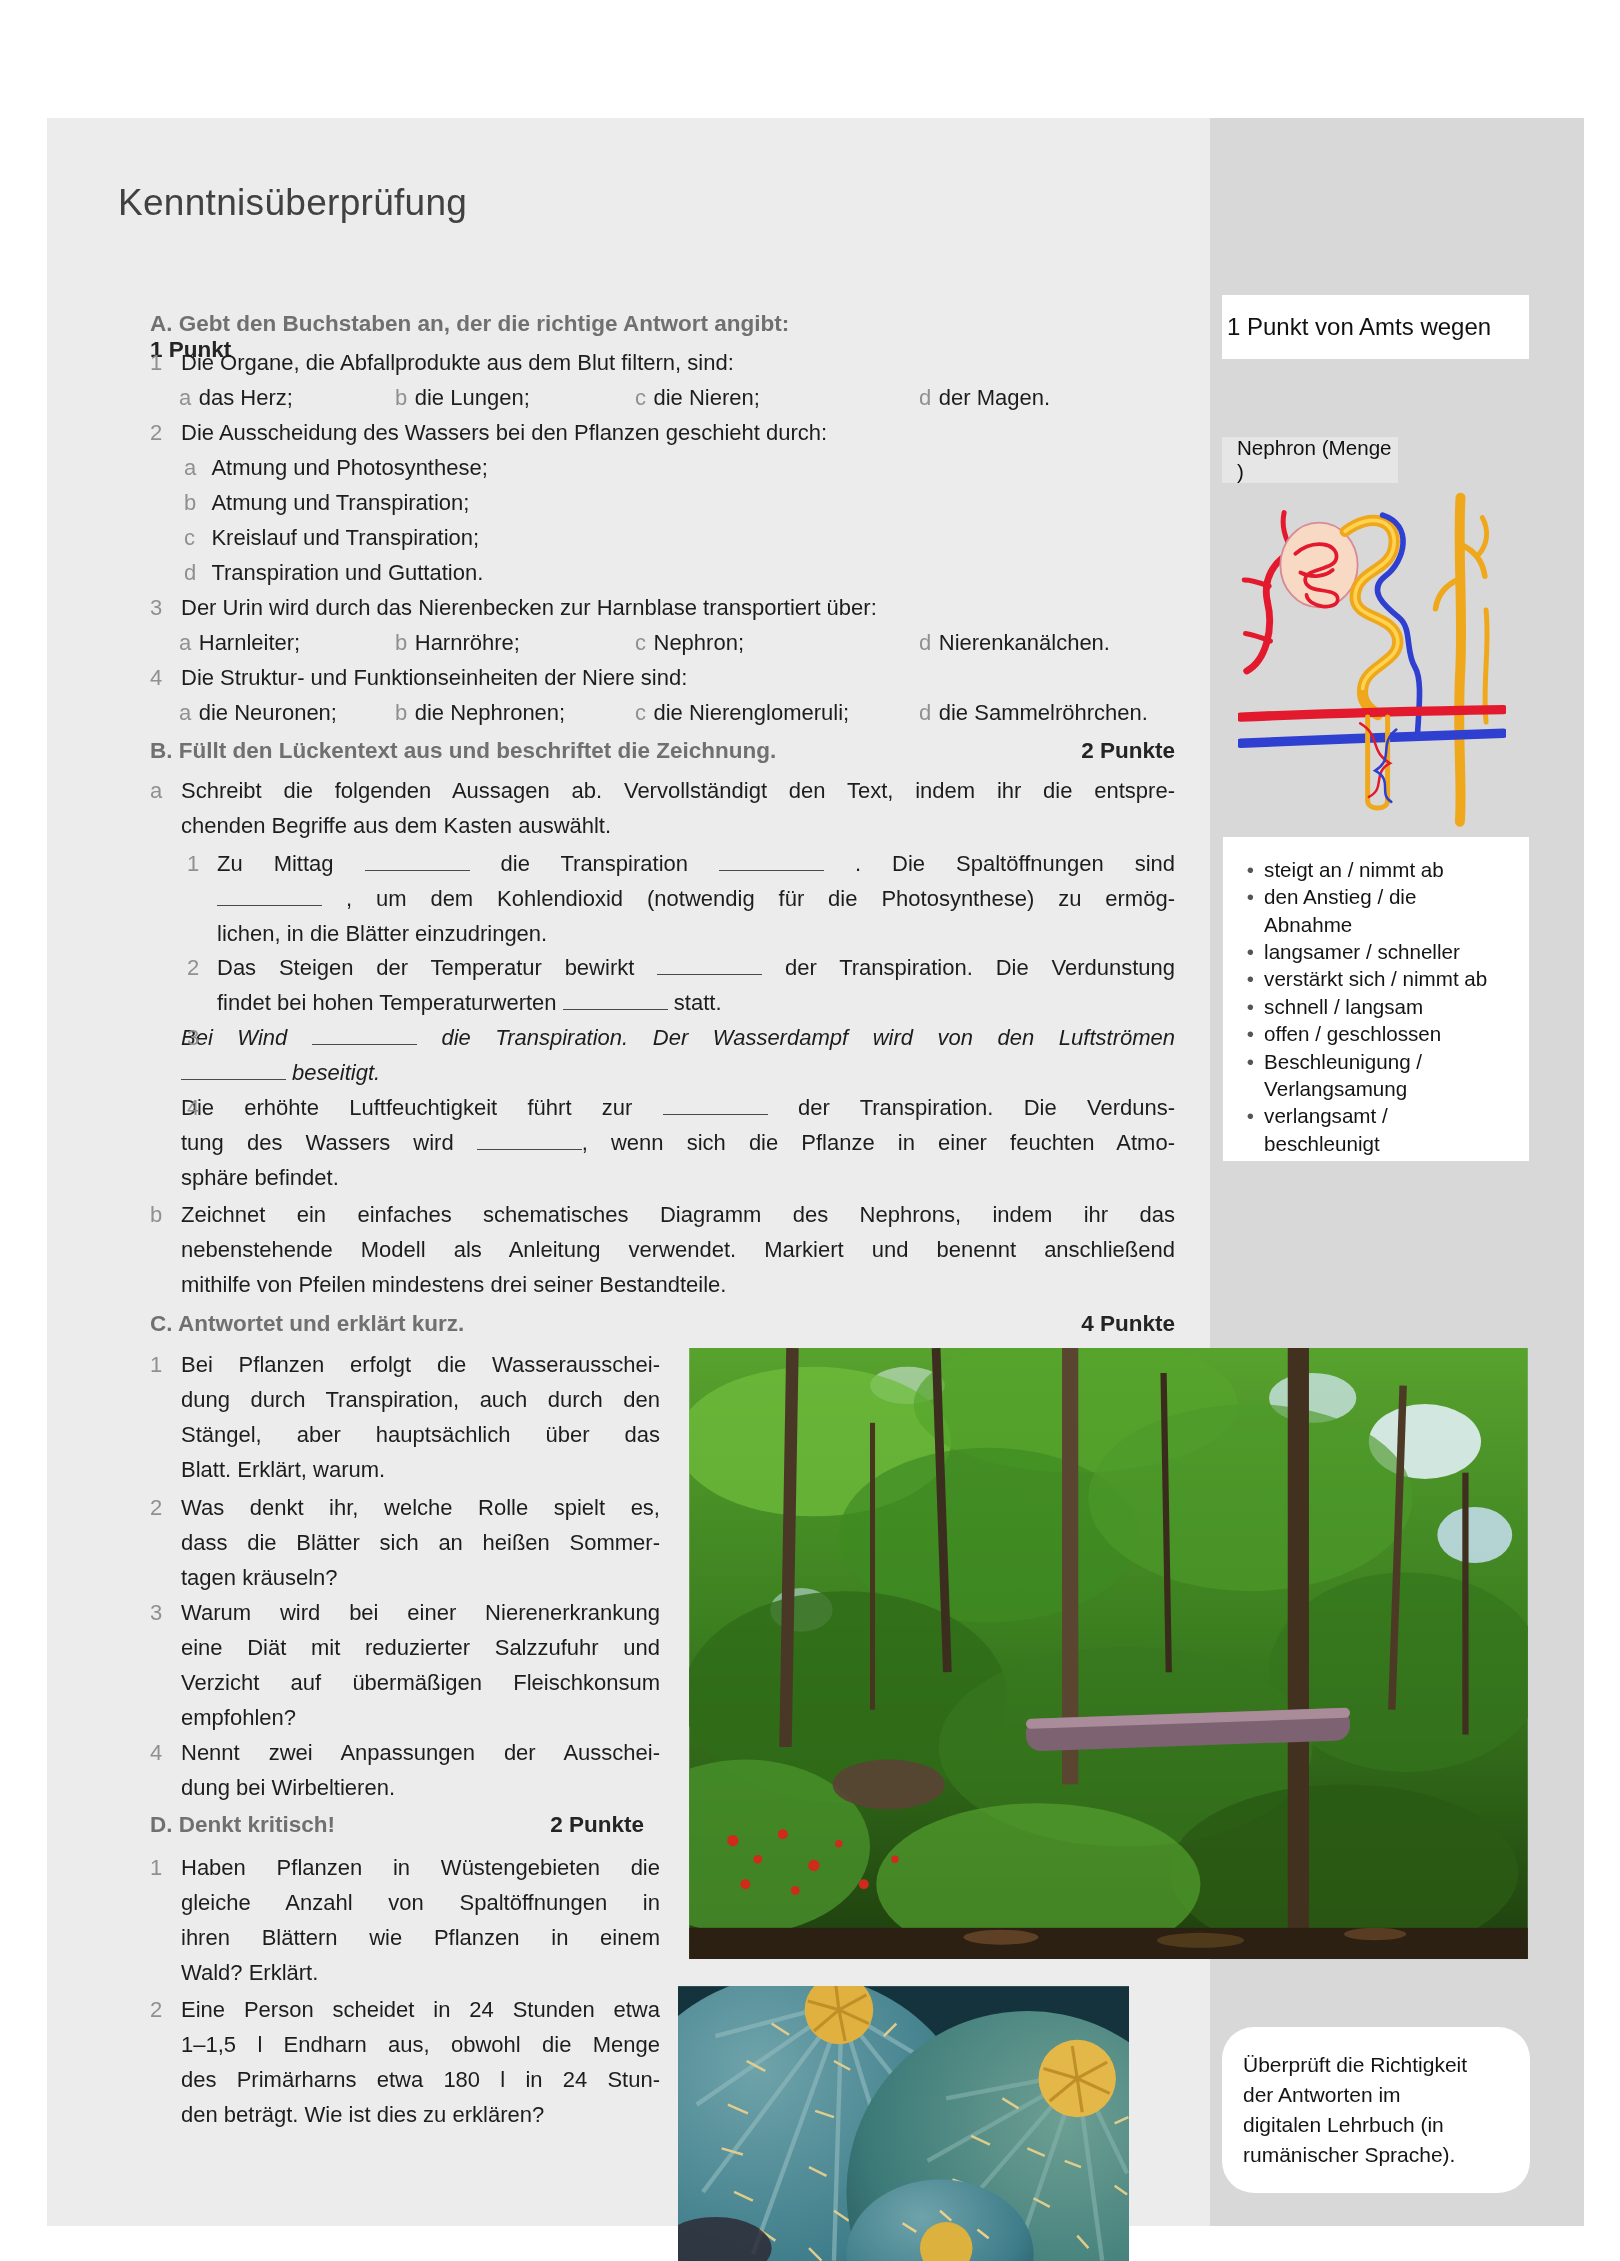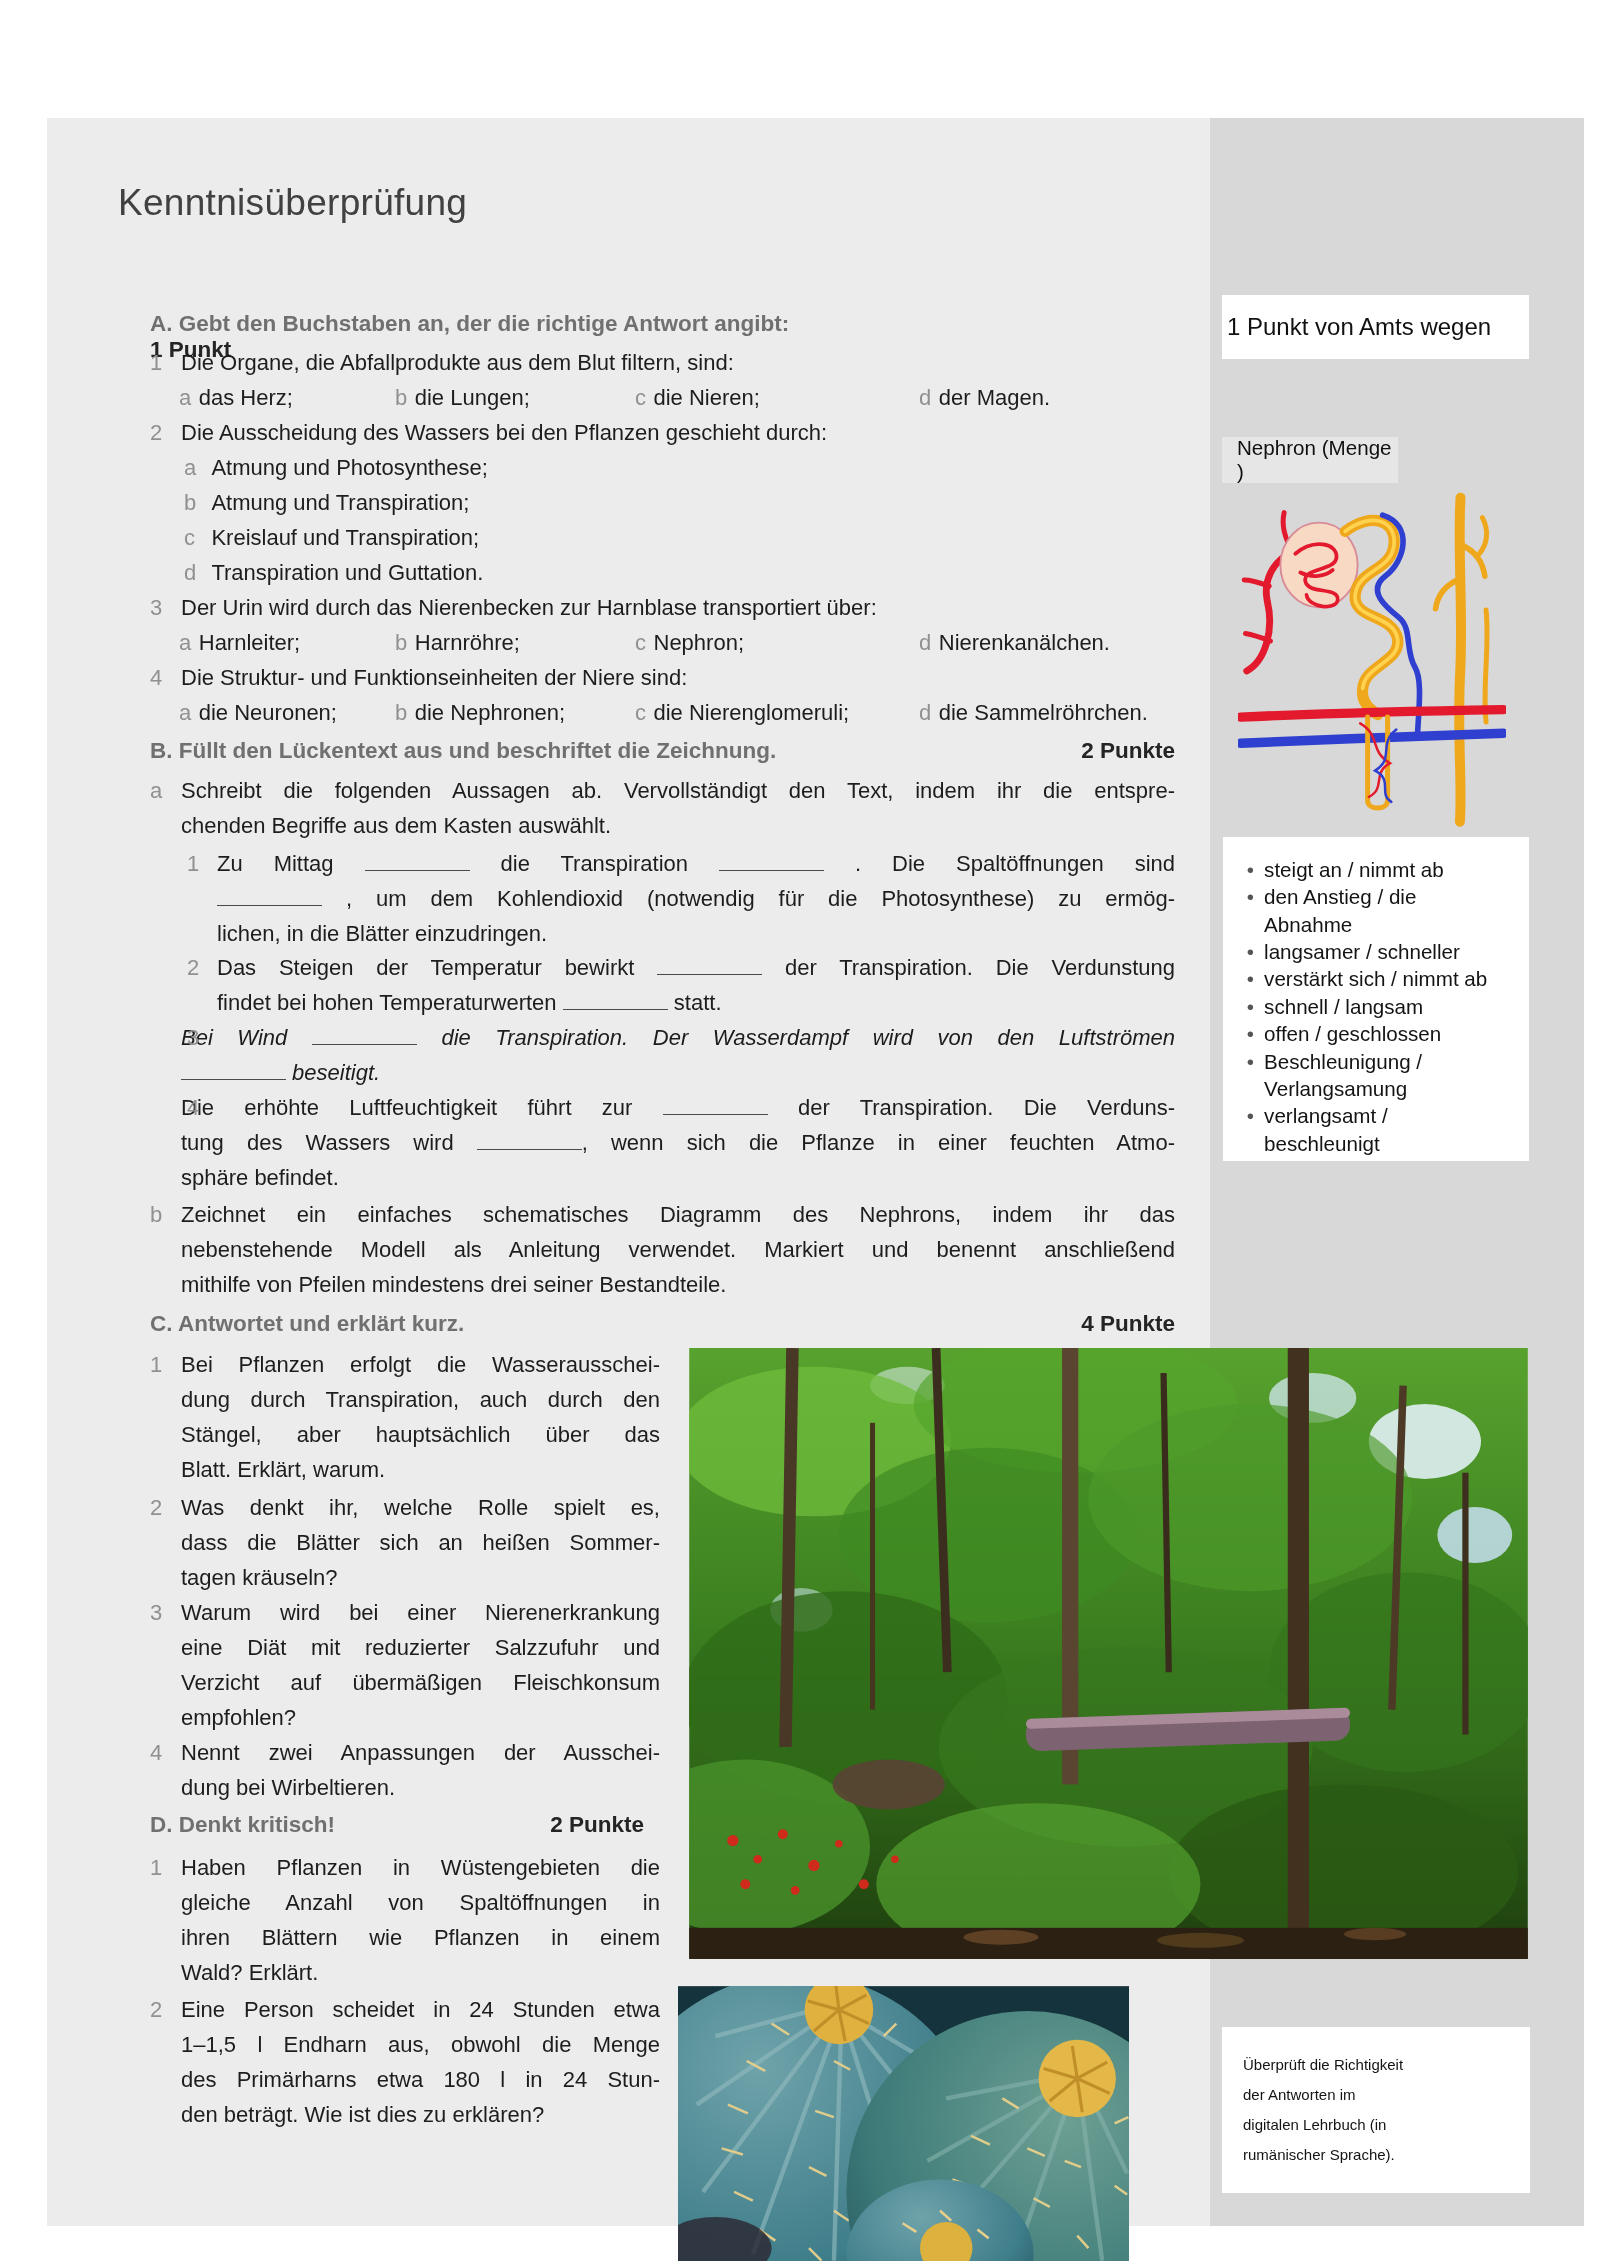--- a/index.html
+++ b/index.html
@@ -29,21 +29,21 @@
   .stackopt .optm{display:inline-block;width:27.4px;margin-right:0;}
   .jl{text-align:justify;text-align-last:justify;}
   .blank{display:inline-block;width:105px;height:1em;border-bottom:1.2px solid #4a4a4a;vertical-align:baseline;}
   
   .sbox{position:absolute;background:#ffffff;color:#111111;}
   #official-box{left:1222px;top:295px;width:307px;height:64px;display:flex;align-items:center;padding-left:5px;box-sizing:border-box;font-size:24px;}
   #model-label{position:absolute;left:1222px;top:437px;width:176px;height:46px;background:#e6e6e6;display:flex;align-items:center;padding-left:15px;box-sizing:border-box;font-size:20.6px;color:#111;}
   #wordbank{left:1223px;top:837px;width:306px;height:324px;box-sizing:border-box;padding:18.7px 12.5px 0 13.7px;font-size:20.6px;line-height:27.4px;color:#141414;}
   .wb-item{display:flex;}
   .wb-bullet{width:27.4px;color:#555;flex:none;text-align:center;}
-  #check-note{left:1222px;top:2027px;width:308px;height:166px;box-sizing:border-box;padding:22.5px 12.5px 0 21px;font-size:15px;line-height:30px;color:#141414;}
+  #check-note{left:1222px;top:2027px;width:308px;height:166px;box-sizing:border-box;padding:22.5px 12.5px 0 21px;font-size:21px;line-height:30px;color:#141414;border-radius:32px;}
   
   #forest-photo{position:absolute;left:689px;top:1348px;width:839px;height:611px;}
   #cactus-photo{position:absolute;left:678px;top:1986px;width:451px;height:276px;}
   #nephron-figure{position:absolute;left:1238px;top:485px;width:268px;height:342px;}
   svg{display:block;}
 </style>
 </head>
 <body>
 
 <div id="page">

